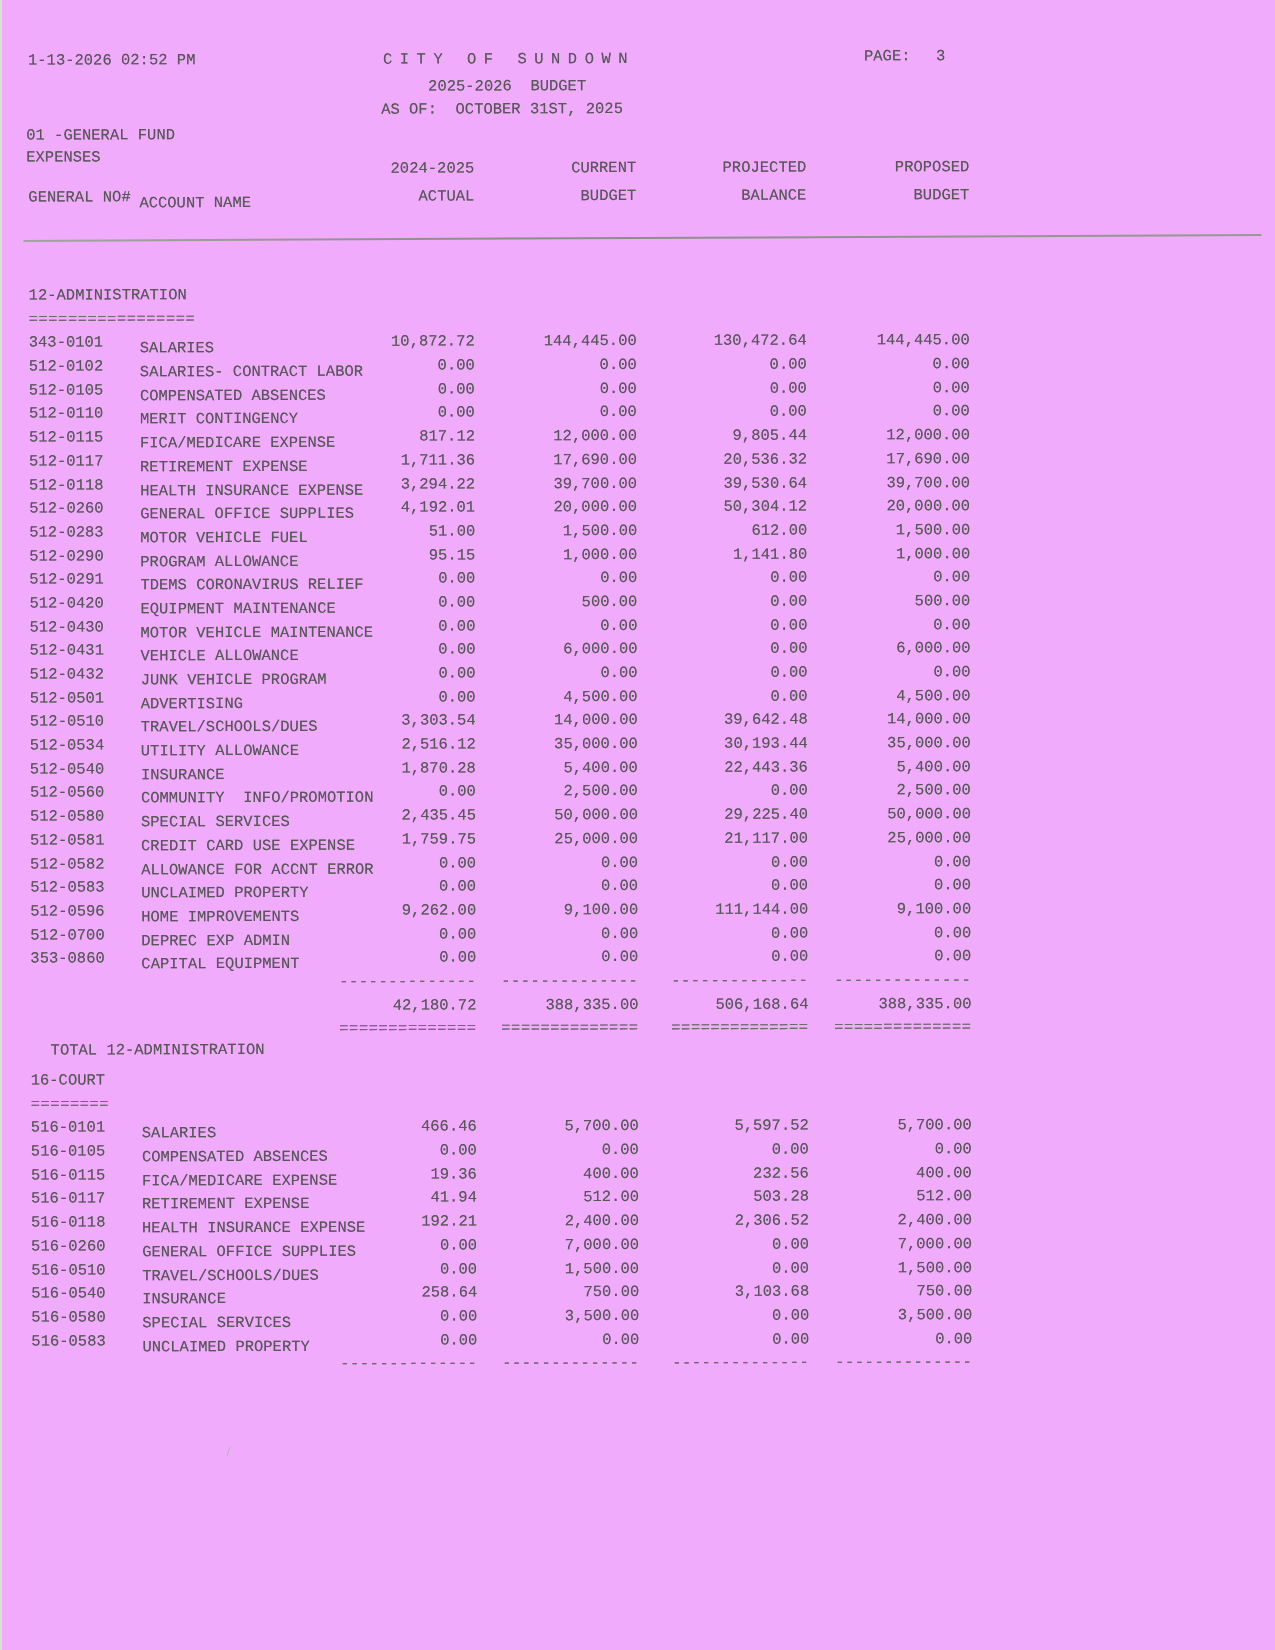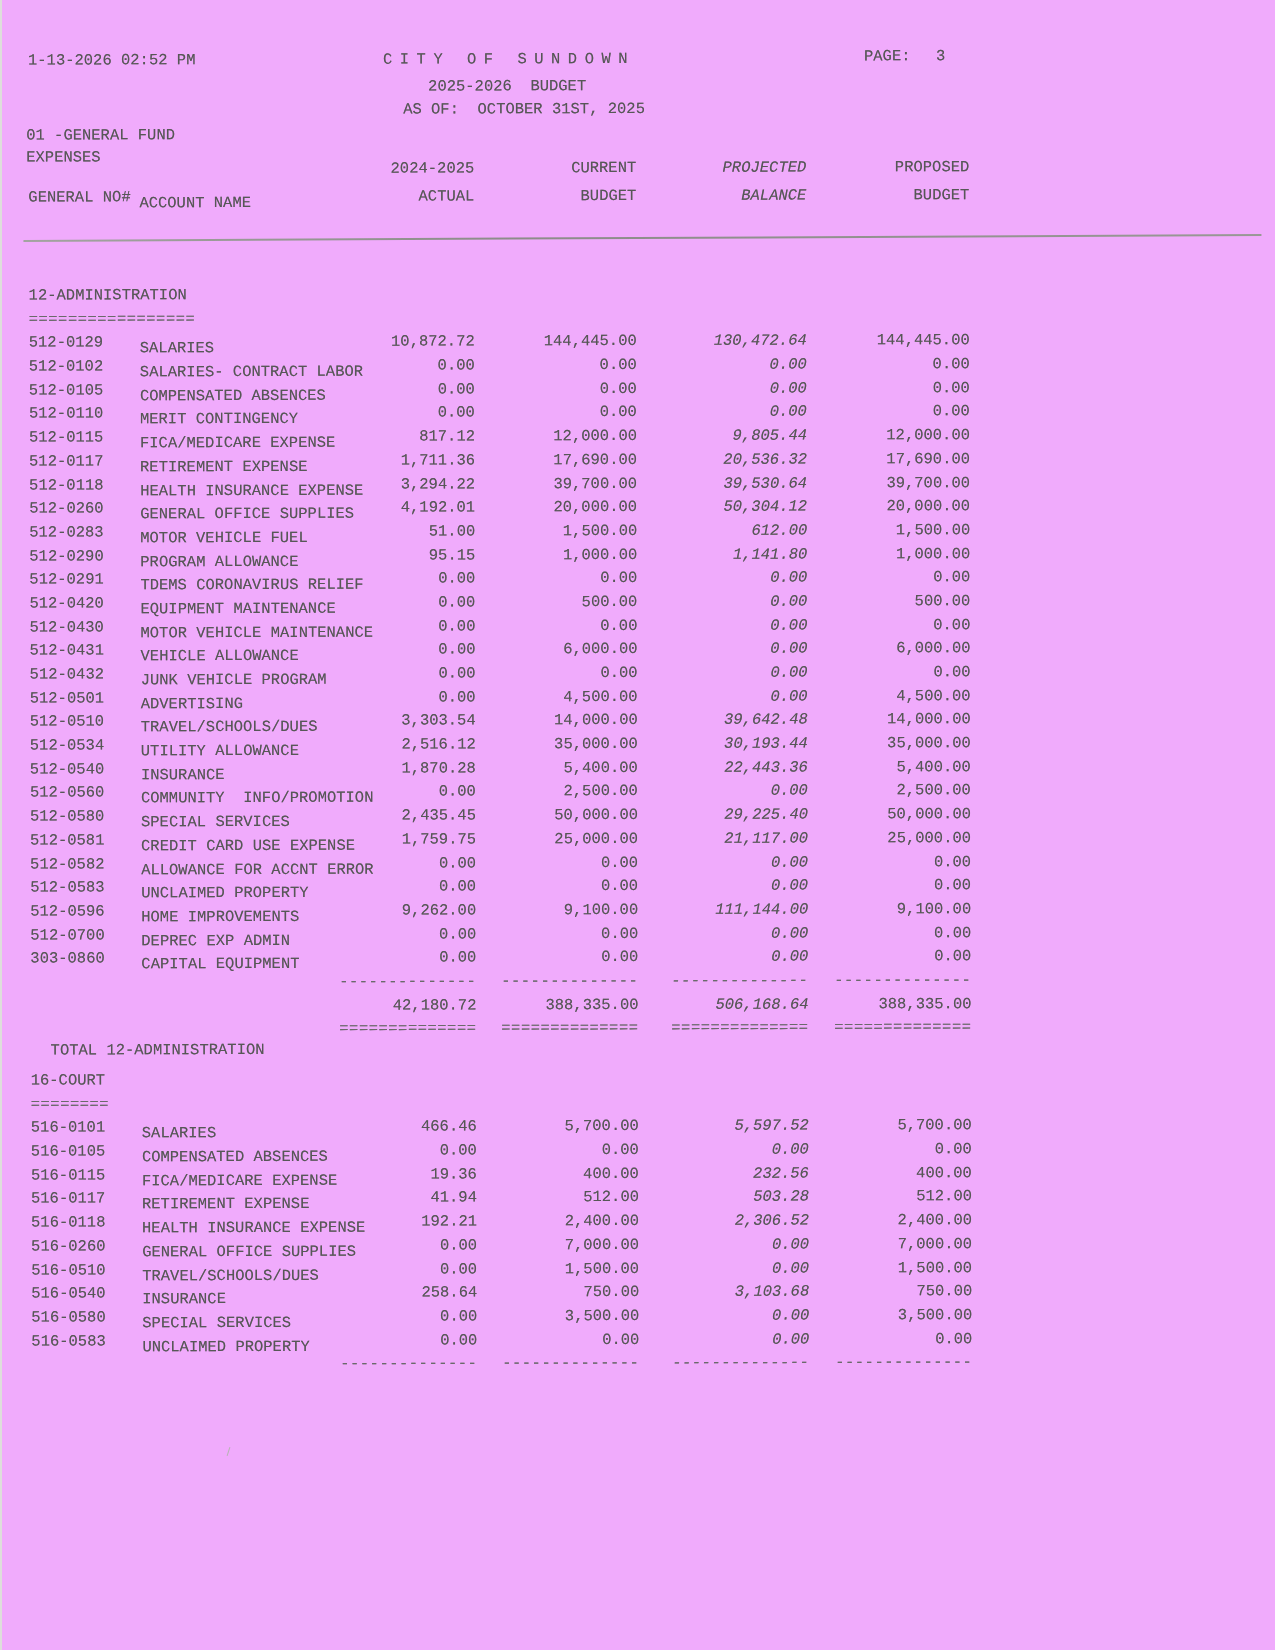--- a/index.html
+++ b/index.html
@@ -20,37 +20,37 @@
   .artifact{position:absolute;left:228px;top:1447px;width:1px;height:9px;background:#b5b5b2;
             transform:rotate(18deg);text-shadow:none;}
   .section{position:absolute;left:0;width:1275px;}
   .line{position:relative;height:23.7px;line-height:23.7px;white-space:pre;}
   .line>span{position:absolute;top:0;white-space:pre;}
   .c-no{left:30px;}
   .c-name{left:141px;margin-top:6px;}
   .c-total{left:50px;margin-top:44px;}
   .n1{left:330px;width:146px;text-align:right;}
   .n2{left:492px;width:146px;text-align:right;}
-  .n3{left:662px;width:146px;text-align:right;font-style:italic;}
+  .n3{left:662px;width:146px;text-align:right;}
   .n4{left:825px;width:146px;text-align:right;}
   .sep{letter-spacing:0.5px;color:#6a6a6a;}
 </style>
 </head>
 <body>
 
 <div class="page">
   <div class="edge-line"></div>
   <div class="scan">
 
     <span class="abs" style="left:30px;top:50px">1-13-2026 02:52 PM</span>
     <span class="abs title" style="left:385px;top:50px">C I T Y   O F   S U N D O W N</span>
     <span class="abs" style="left:866px;top:48px">PAGE:</span>
     <span class="abs" style="left:938px;top:48px">3</span>
     <span class="abs" style="left:430px;top:77px">2025-2026  BUDGET</span>
-    <span class="abs" style="left:405px;top:100px">AS OF:  OCTOBER 31ST, 2025</span>
+    <span class="abs" style="left:383px;top:100px">AS OF:  OCTOBER 31ST, 2025</span>
     <span class="abs" style="left:28px;top:125px">01 -GENERAL FUND</span>
     <span class="abs" style="left:28px;top:147px">EXPENSES</span>
 
     <div class="line" style="position:absolute;left:0;top:157px;width:1275px">
       <span class="n1">2024-2025</span>
       <span class="n2">CURRENT</span>
       <span class="n3">PROJECTED</span>
       <span class="n4">PROPOSED</span>
     </div>
 
@@ -62,21 +62,21 @@
       <span class="n3">BALANCE</span>
       <span class="n4">BUDGET</span>
     </div>
 
     <div class="hrule"></div>
 
     <div id="sections-container">
         <div class="section" style="top: 283px;">
           <div class="line"><span class="c-no">12-ADMINISTRATION</span></div>
           <div class="line"><span class="c-no sep">=================</span></div>
-          <div class="line"><span class="c-no">512-0129</span><span class="c-name">SALARIES</span><span class="n1">10,872.72</span><span class="n2">144,445.00</span><span class="n3">130,472.64</span><span class="n4">144,445.00</span></div>
+          <div class="line"><span class="c-no">343-0101</span><span class="c-name">SALARIES</span><span class="n1">10,872.72</span><span class="n2">144,445.00</span><span class="n3">130,472.64</span><span class="n4">144,445.00</span></div>
           <div class="line"><span class="c-no">512-0102</span><span class="c-name">SALARIES- CONTRACT LABOR</span><span class="n1">0.00</span><span class="n2">0.00</span><span class="n3">0.00</span><span class="n4">0.00</span></div>
           <div class="line"><span class="c-no">512-0105</span><span class="c-name">COMPENSATED ABSENCES</span><span class="n1">0.00</span><span class="n2">0.00</span><span class="n3">0.00</span><span class="n4">0.00</span></div>
           <div class="line"><span class="c-no">512-0110</span><span class="c-name">MERIT CONTINGENCY</span><span class="n1">0.00</span><span class="n2">0.00</span><span class="n3">0.00</span><span class="n4">0.00</span></div>
           <div class="line"><span class="c-no">512-0115</span><span class="c-name">FICA/MEDICARE EXPENSE</span><span class="n1">817.12</span><span class="n2">12,000.00</span><span class="n3">9,805.44</span><span class="n4">12,000.00</span></div>
           <div class="line"><span class="c-no">512-0117</span><span class="c-name">RETIREMENT EXPENSE</span><span class="n1">1,711.36</span><span class="n2">17,690.00</span><span class="n3">20,536.32</span><span class="n4">17,690.00</span></div>
           <div class="line"><span class="c-no">512-0118</span><span class="c-name">HEALTH INSURANCE EXPENSE</span><span class="n1">3,294.22</span><span class="n2">39,700.00</span><span class="n3">39,530.64</span><span class="n4">39,700.00</span></div>
           <div class="line"><span class="c-no">512-0260</span><span class="c-name">GENERAL OFFICE SUPPLIES</span><span class="n1">4,192.01</span><span class="n2">20,000.00</span><span class="n3">50,304.12</span><span class="n4">20,000.00</span></div>
           <div class="line"><span class="c-no">512-0283</span><span class="c-name">MOTOR VEHICLE FUEL</span><span class="n1">51.00</span><span class="n2">1,500.00</span><span class="n3">612.00</span><span class="n4">1,500.00</span></div>
           <div class="line"><span class="c-no">512-0290</span><span class="c-name">PROGRAM ALLOWANCE</span><span class="n1">95.15</span><span class="n2">1,000.00</span><span class="n3">1,141.80</span><span class="n4">1,000.00</span></div>
           <div class="line"><span class="c-no">512-0291</span><span class="c-name">TDEMS CORONAVIRUS RELIEF</span><span class="n1">0.00</span><span class="n2">0.00</span><span class="n3">0.00</span><span class="n4">0.00</span></div>
@@ -88,21 +88,21 @@
           <div class="line"><span class="c-no">512-0510</span><span class="c-name">TRAVEL/SCHOOLS/DUES</span><span class="n1">3,303.54</span><span class="n2">14,000.00</span><span class="n3">39,642.48</span><span class="n4">14,000.00</span></div>
           <div class="line"><span class="c-no">512-0534</span><span class="c-name">UTILITY ALLOWANCE</span><span class="n1">2,516.12</span><span class="n2">35,000.00</span><span class="n3">30,193.44</span><span class="n4">35,000.00</span></div>
           <div class="line"><span class="c-no">512-0540</span><span class="c-name">INSURANCE</span><span class="n1">1,870.28</span><span class="n2">5,400.00</span><span class="n3">22,443.36</span><span class="n4">5,400.00</span></div>
           <div class="line"><span class="c-no">512-0560</span><span class="c-name">COMMUNITY  INFO/PROMOTION</span><span class="n1">0.00</span><span class="n2">2,500.00</span><span class="n3">0.00</span><span class="n4">2,500.00</span></div>
           <div class="line"><span class="c-no">512-0580</span><span class="c-name">SPECIAL SERVICES</span><span class="n1">2,435.45</span><span class="n2">50,000.00</span><span class="n3">29,225.40</span><span class="n4">50,000.00</span></div>
           <div class="line"><span class="c-no">512-0581</span><span class="c-name">CREDIT CARD USE EXPENSE</span><span class="n1">1,759.75</span><span class="n2">25,000.00</span><span class="n3">21,117.00</span><span class="n4">25,000.00</span></div>
           <div class="line"><span class="c-no">512-0582</span><span class="c-name">ALLOWANCE FOR ACCNT ERROR</span><span class="n1">0.00</span><span class="n2">0.00</span><span class="n3">0.00</span><span class="n4">0.00</span></div>
           <div class="line"><span class="c-no">512-0583</span><span class="c-name">UNCLAIMED PROPERTY</span><span class="n1">0.00</span><span class="n2">0.00</span><span class="n3">0.00</span><span class="n4">0.00</span></div>
           <div class="line"><span class="c-no">512-0596</span><span class="c-name">HOME IMPROVEMENTS</span><span class="n1">9,262.00</span><span class="n2">9,100.00</span><span class="n3">111,144.00</span><span class="n4">9,100.00</span></div>
           <div class="line"><span class="c-no">512-0700</span><span class="c-name">DEPREC EXP ADMIN</span><span class="n1">0.00</span><span class="n2">0.00</span><span class="n3">0.00</span><span class="n4">0.00</span></div>
-          <div class="line"><span class="c-no">303-0860</span><span class="c-name">CAPITAL EQUIPMENT</span><span class="n1">0.00</span><span class="n2">0.00</span><span class="n3">0.00</span><span class="n4">0.00</span></div>
+          <div class="line"><span class="c-no">353-0860</span><span class="c-name">CAPITAL EQUIPMENT</span><span class="n1">0.00</span><span class="n2">0.00</span><span class="n3">0.00</span><span class="n4">0.00</span></div>
           <div class="line"><span class="n1 sep">--------------</span><span class="n2 sep">--------------</span><span class="n3 sep">--------------</span><span class="n4 sep">--------------</span></div>
           <div class="line"><span class="c-total">TOTAL 12-ADMINISTRATION</span><span class="n1">42,180.72</span><span class="n2">388,335.00</span><span class="n3">506,168.64</span><span class="n4">388,335.00</span></div>
           <div class="line"><span class="n1 sep">==============</span><span class="n2 sep">==============</span><span class="n3 sep">==============</span><span class="n4 sep">==============</span></div>
         </div>
         <div class="section" style="top: 1068px;">
           <div class="line"><span class="c-no">16-COURT</span></div>
           <div class="line"><span class="c-no sep">========</span></div>
           <div class="line"><span class="c-no">516-0101</span><span class="c-name">SALARIES</span><span class="n1">466.46</span><span class="n2">5,700.00</span><span class="n3">5,597.52</span><span class="n4">5,700.00</span></div>
           <div class="line"><span class="c-no">516-0105</span><span class="c-name">COMPENSATED ABSENCES</span><span class="n1">0.00</span><span class="n2">0.00</span><span class="n3">0.00</span><span class="n4">0.00</span></div>
           <div class="line"><span class="c-no">516-0115</span><span class="c-name">FICA/MEDICARE EXPENSE</span><span class="n1">19.36</span><span class="n2">400.00</span><span class="n3">232.56</span><span class="n4">400.00</span></div>

